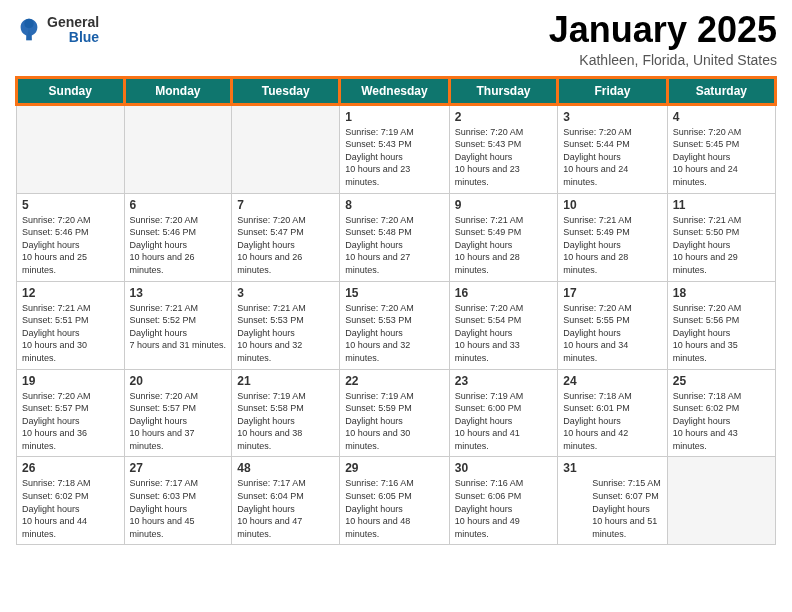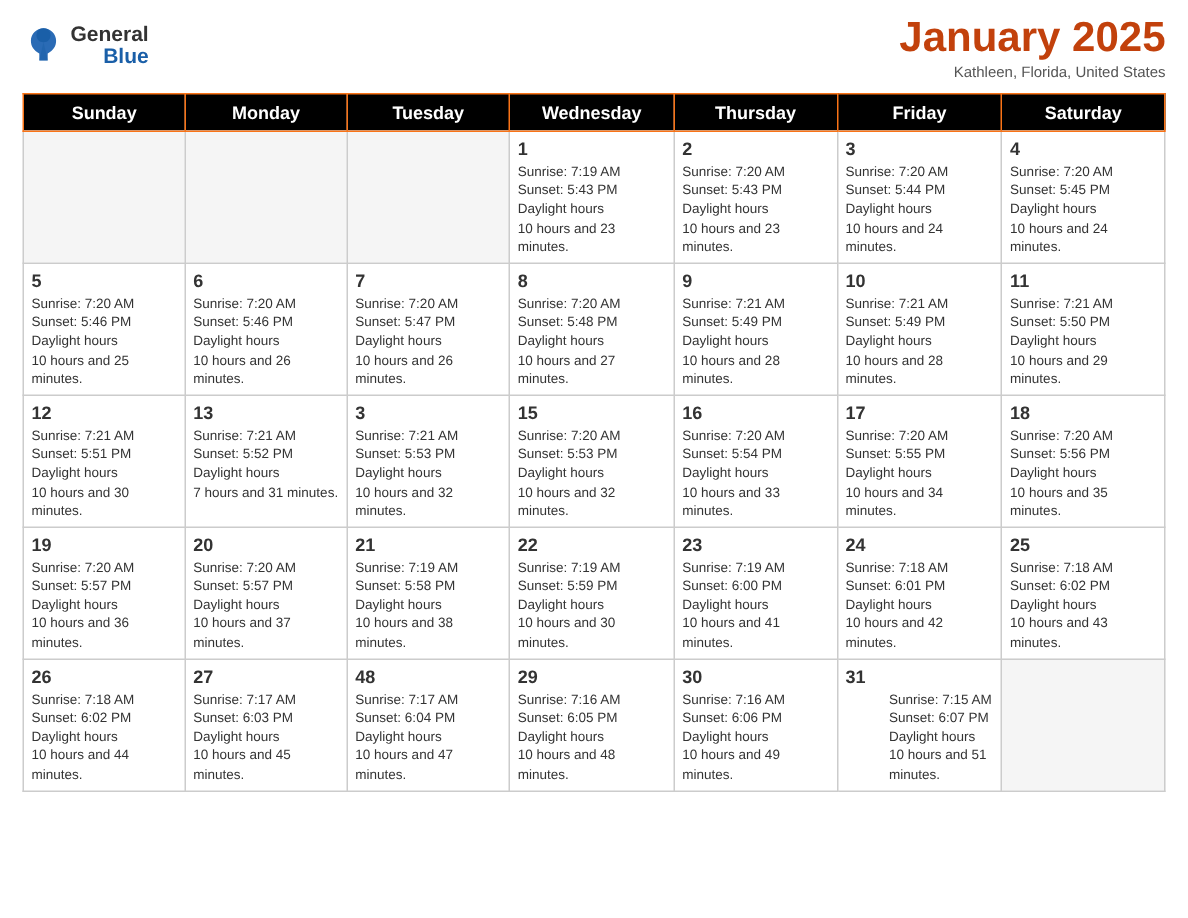--- a/index.html
+++ b/index.html
@@ -44,43 +44,43 @@
       text-align: right;
     }
     .logo-icon {
       width: 28px;
       height: 28px;
     }
     .title-block {
       text-align: right;
     }
     .title-month {
-      font-size: 28px;
-      font-weight: bold;
-      color: #c2410c;
+      font-size: 36px;
+      font-weight: bold;
+      color: #000000;
       line-height: 1.1;
     }
     .title-location {
-      font-size: 10px;
+      font-size: 14px;
       color: #555;
       margin-top: 2px;
     }
     .calendar {
       width: 100%;
       border-collapse: collapse;
       border: 1px solid #ccc;
     }
     .calendar th {
-      background: #000000;
+      background: #0f766e;
       color: #fff;
       font-size: 12px;
       font-weight: bold;
       text-align: center;
       padding: 5px 3px;
-      border: 1px solid #f97316;
+      border: 3px solid #f97316;
     }
     .calendar td {
       vertical-align: top;
       border: 1px solid #ccc;
       padding: 4px 5px;
       width: 113px;
       min-height: 80px;
       background: #fff;
       font-size: 9.5px;
       color: #333;

